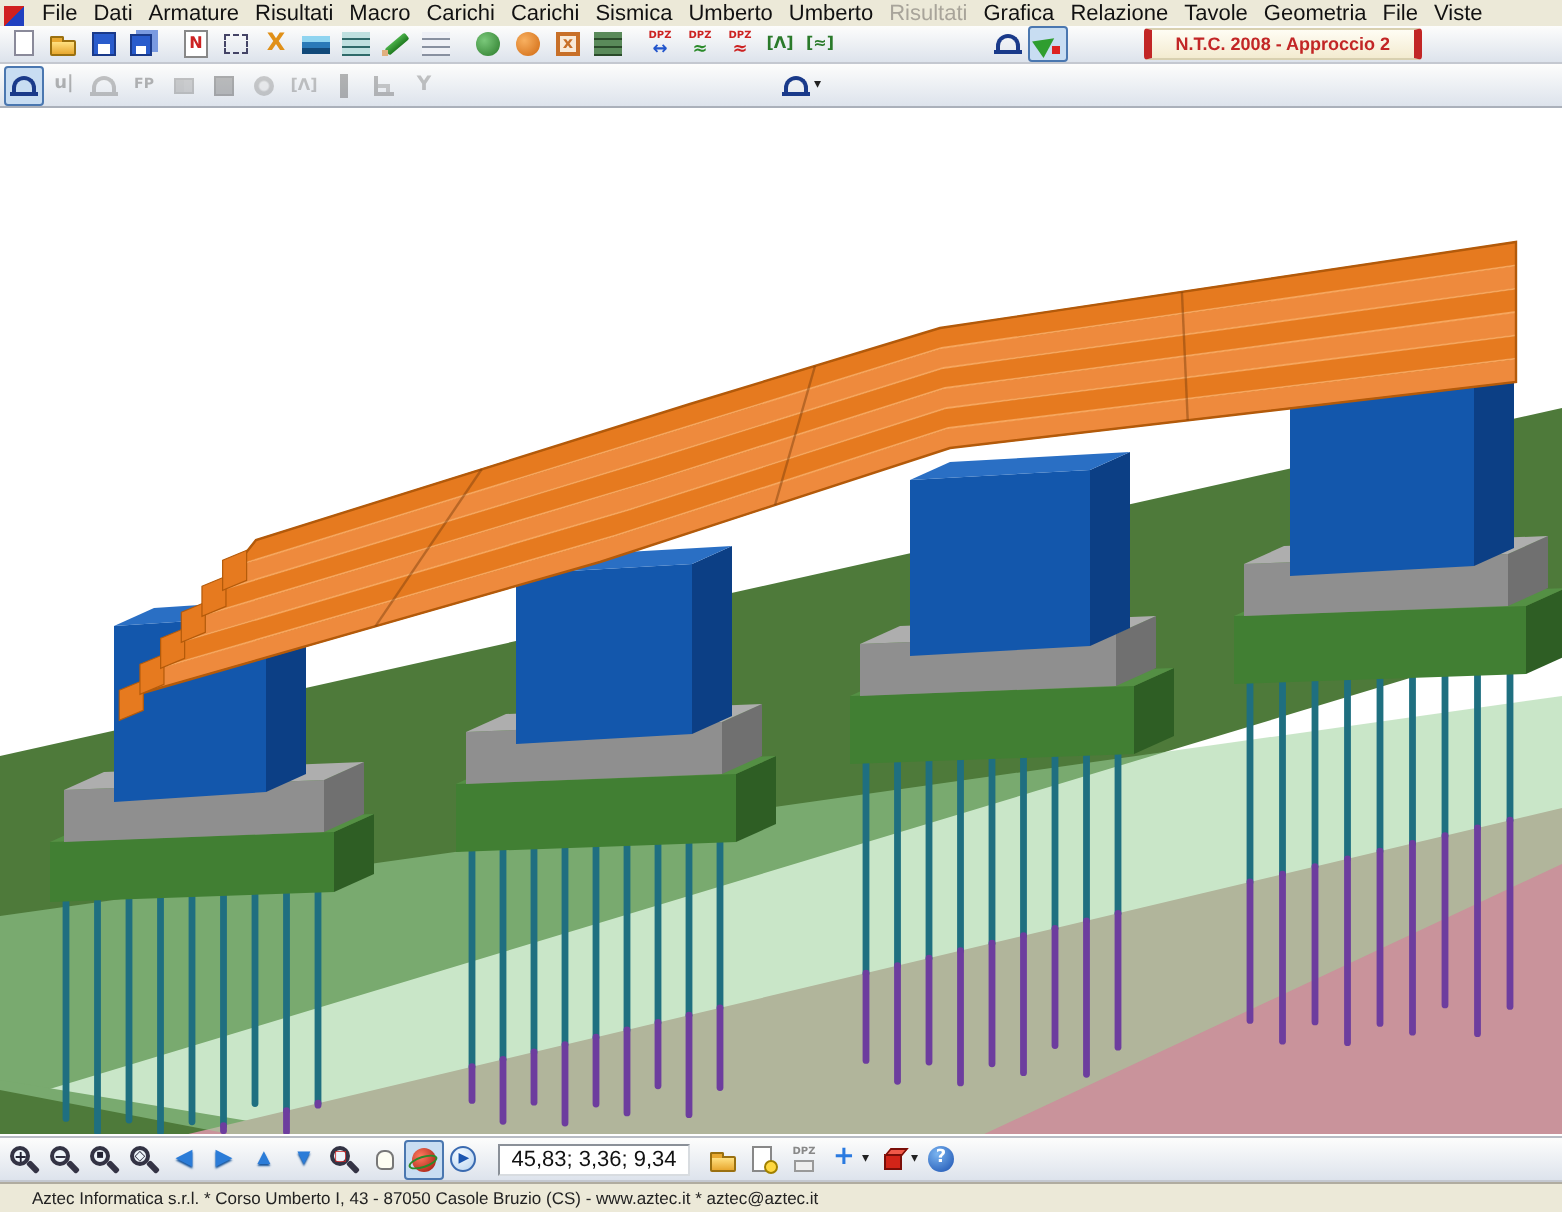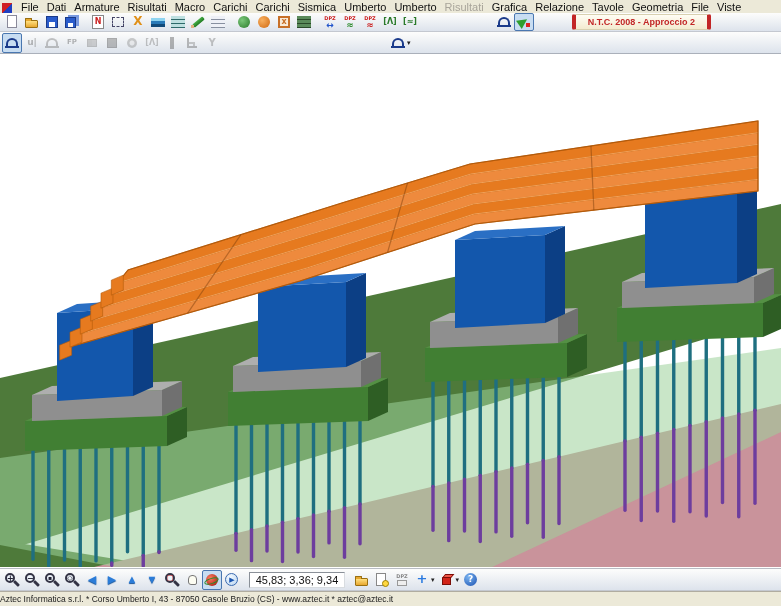--- a/index.html
+++ b/index.html
@@ -30,21 +30,21 @@
 
   .banner{margin-left:38px;margin-right:70px;padding:2px 12px;background:linear-gradient(#fffdf4,#f3ebd0);border:1px solid #d8d0b0;border-left:4px solid #c22626;border-right:4px solid #c22626;border-radius:2px;color:#c22626;font-size:9px;font-weight:700;white-space:nowrap;flex:0 0 auto}
 
   .coordbox{width:96px;height:16px;margin:0 7px;background:#fff;border:1px solid #8a9098;border-right-color:#d8dce0;border-bottom-color:#d8dce0;font-size:11px;color:#111;display:flex;align-items:center;justify-content:center;flex:0 0 auto}
 
   
   .viewport{height:514px;background:#fff;position:relative;overflow:hidden}
   .viewport svg{display:block}
 
   
-  .statusbar{height:15px;background:#ece9d8;border-top:1px solid #b0aca0;display:flex;align-items:center;font-size:8.5px;color:#222;padding-left:0}
+  .statusbar{height:15px;background:#ece9d8;border-top:1px solid #b0aca0;display:flex;align-items:center;font-size:8.5px;color:#222;padding-left:16px}
 
   
   .ticon{width:16px;height:16px;position:relative;display:block;flex:0 0 auto}
   .ticon::before,.ticon::after{position:absolute;content:"";box-sizing:border-box}
 
   .i-new-document::before{left:3px;top:1px;width:10px;height:13px;background:#fff;border:1px solid #8a8a9a}
   .i-open-folder::before,.i-folder::before{left:1px;top:6px;width:13px;height:8px;background:linear-gradient(#ffe080,#e8a830);border:1px solid #9a7010;border-radius:1px}
   .i-open-folder::after,.i-folder::after{left:1px;top:4px;width:7px;height:3px;background:#e8a830;border:1px solid #9a7010;border-bottom:none;border-radius:1px 1px 0 0}
   .i-save::before{left:2px;top:2px;width:12px;height:12px;background:#2a5ccc;border:1px solid #1a3a8a}
   .i-save::after{left:5px;top:8px;width:6px;height:5px;background:#fff}

